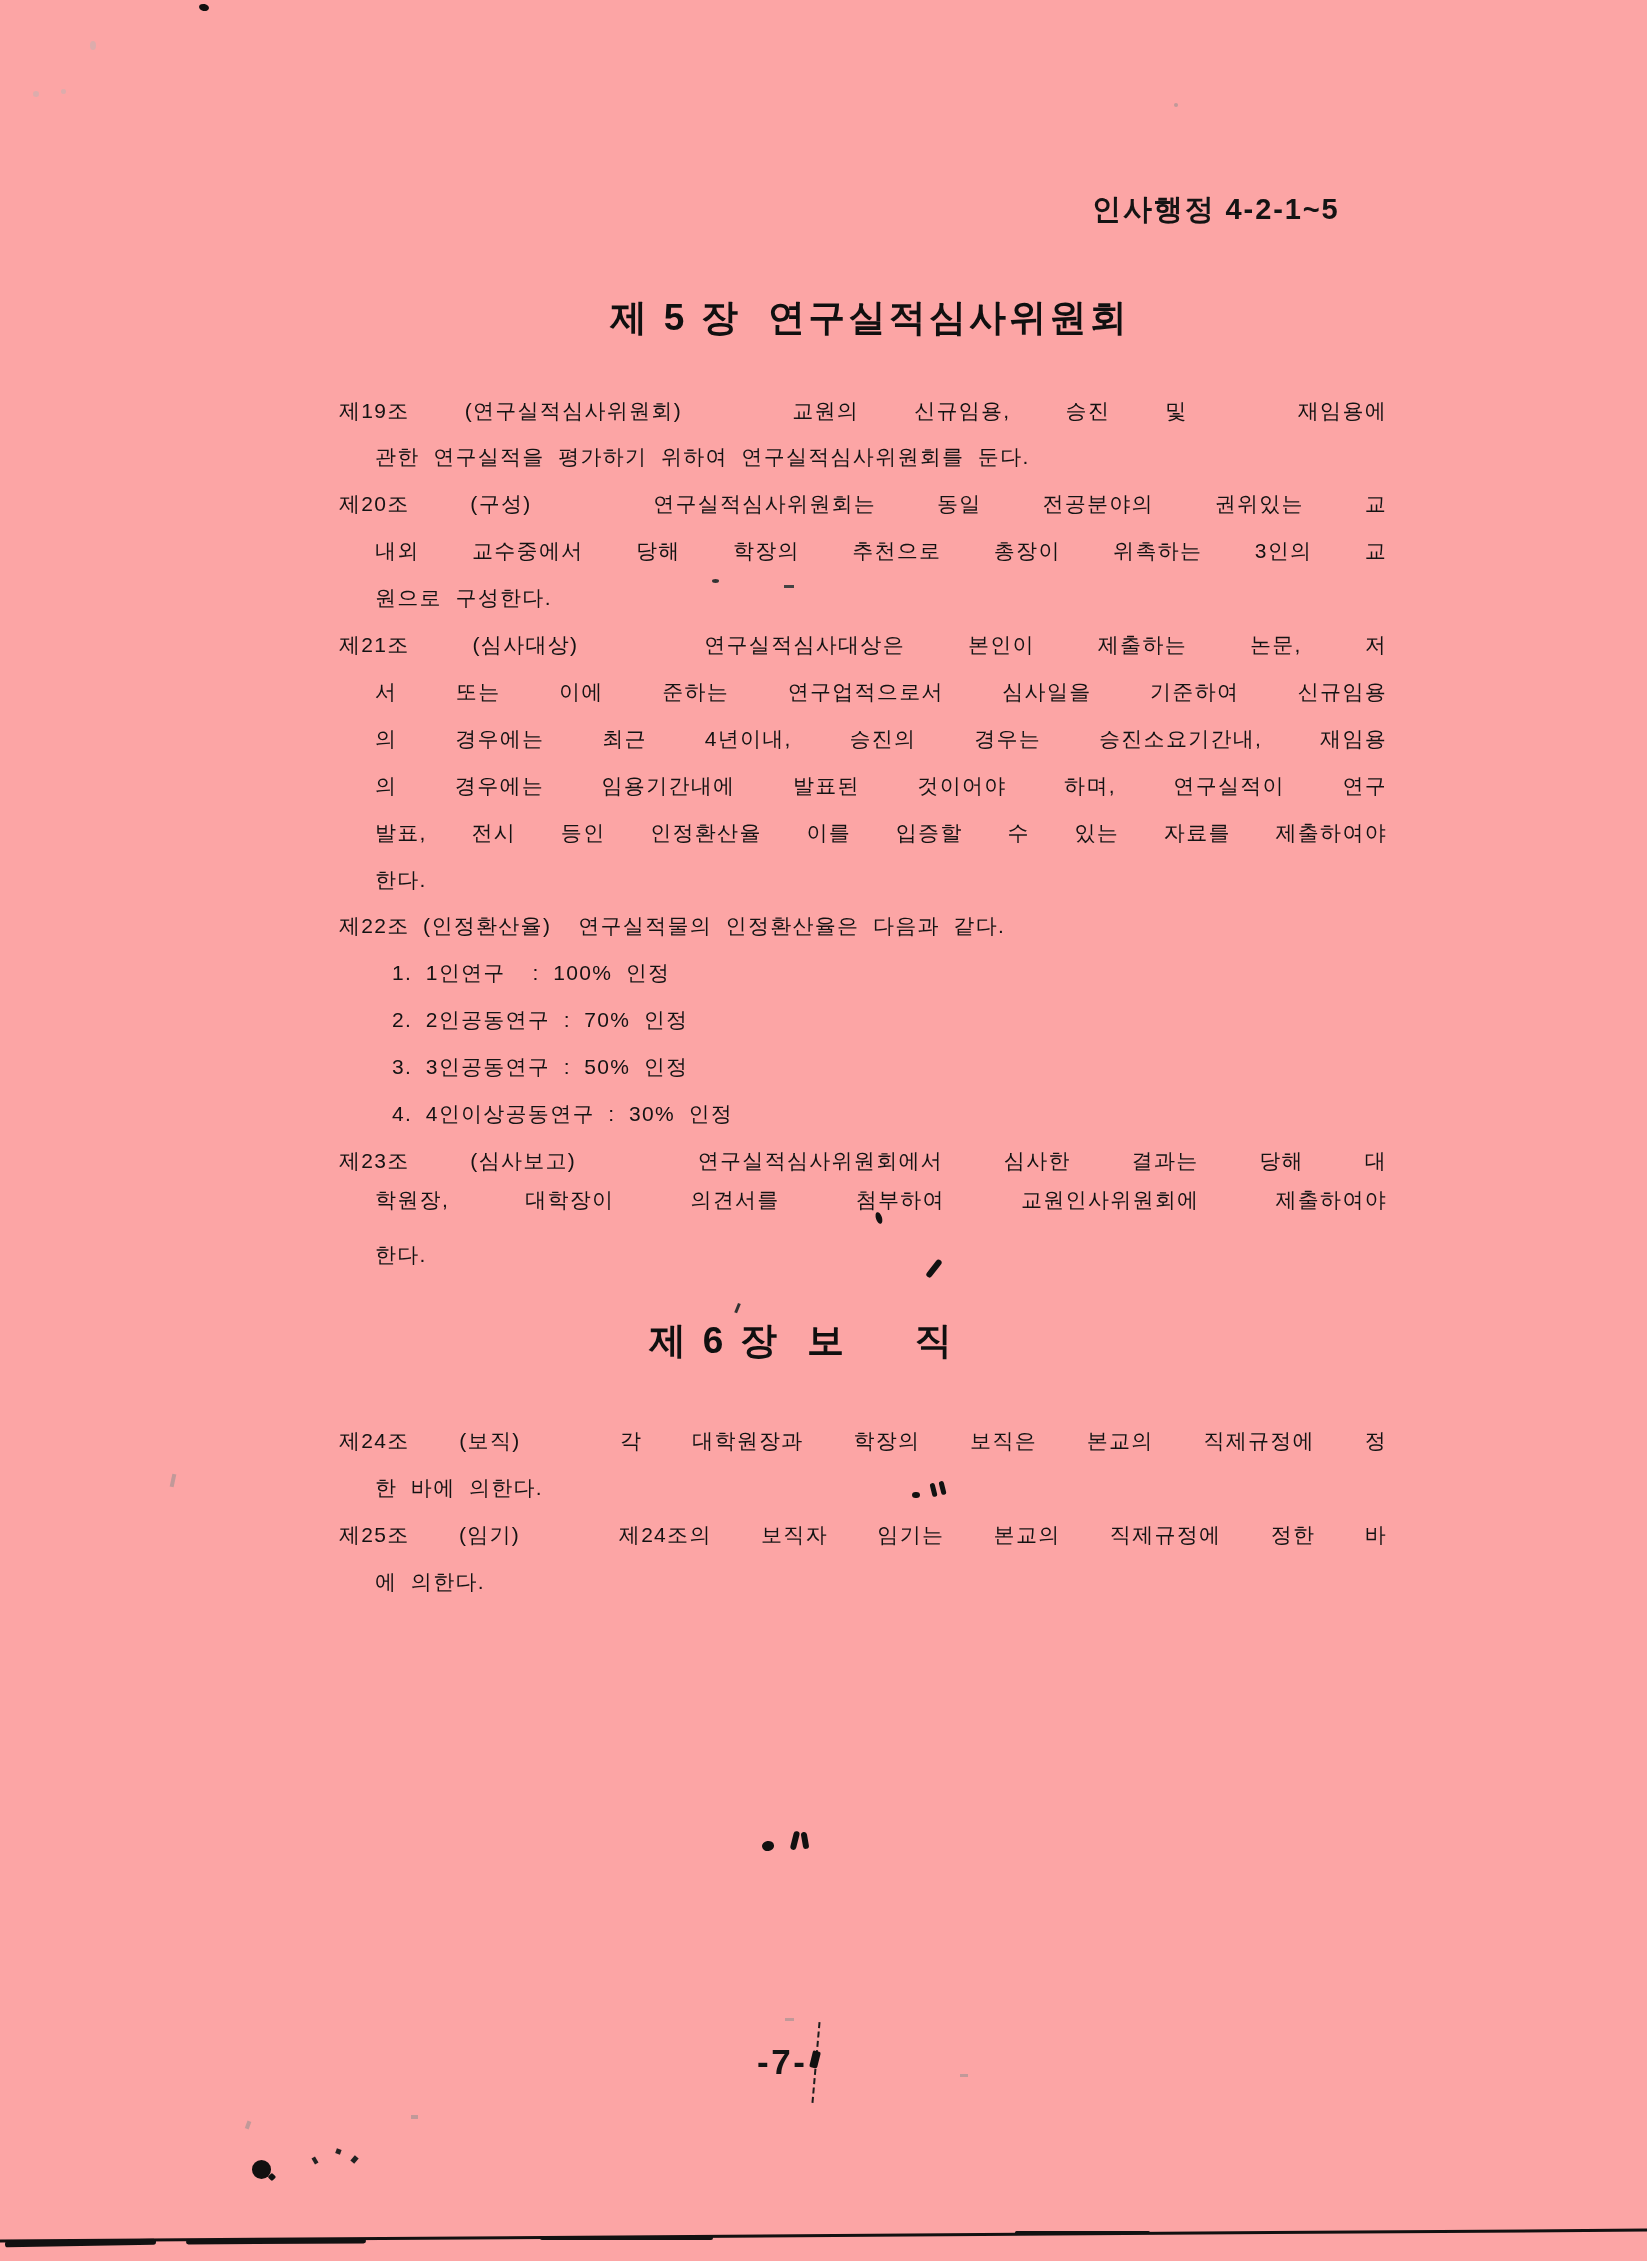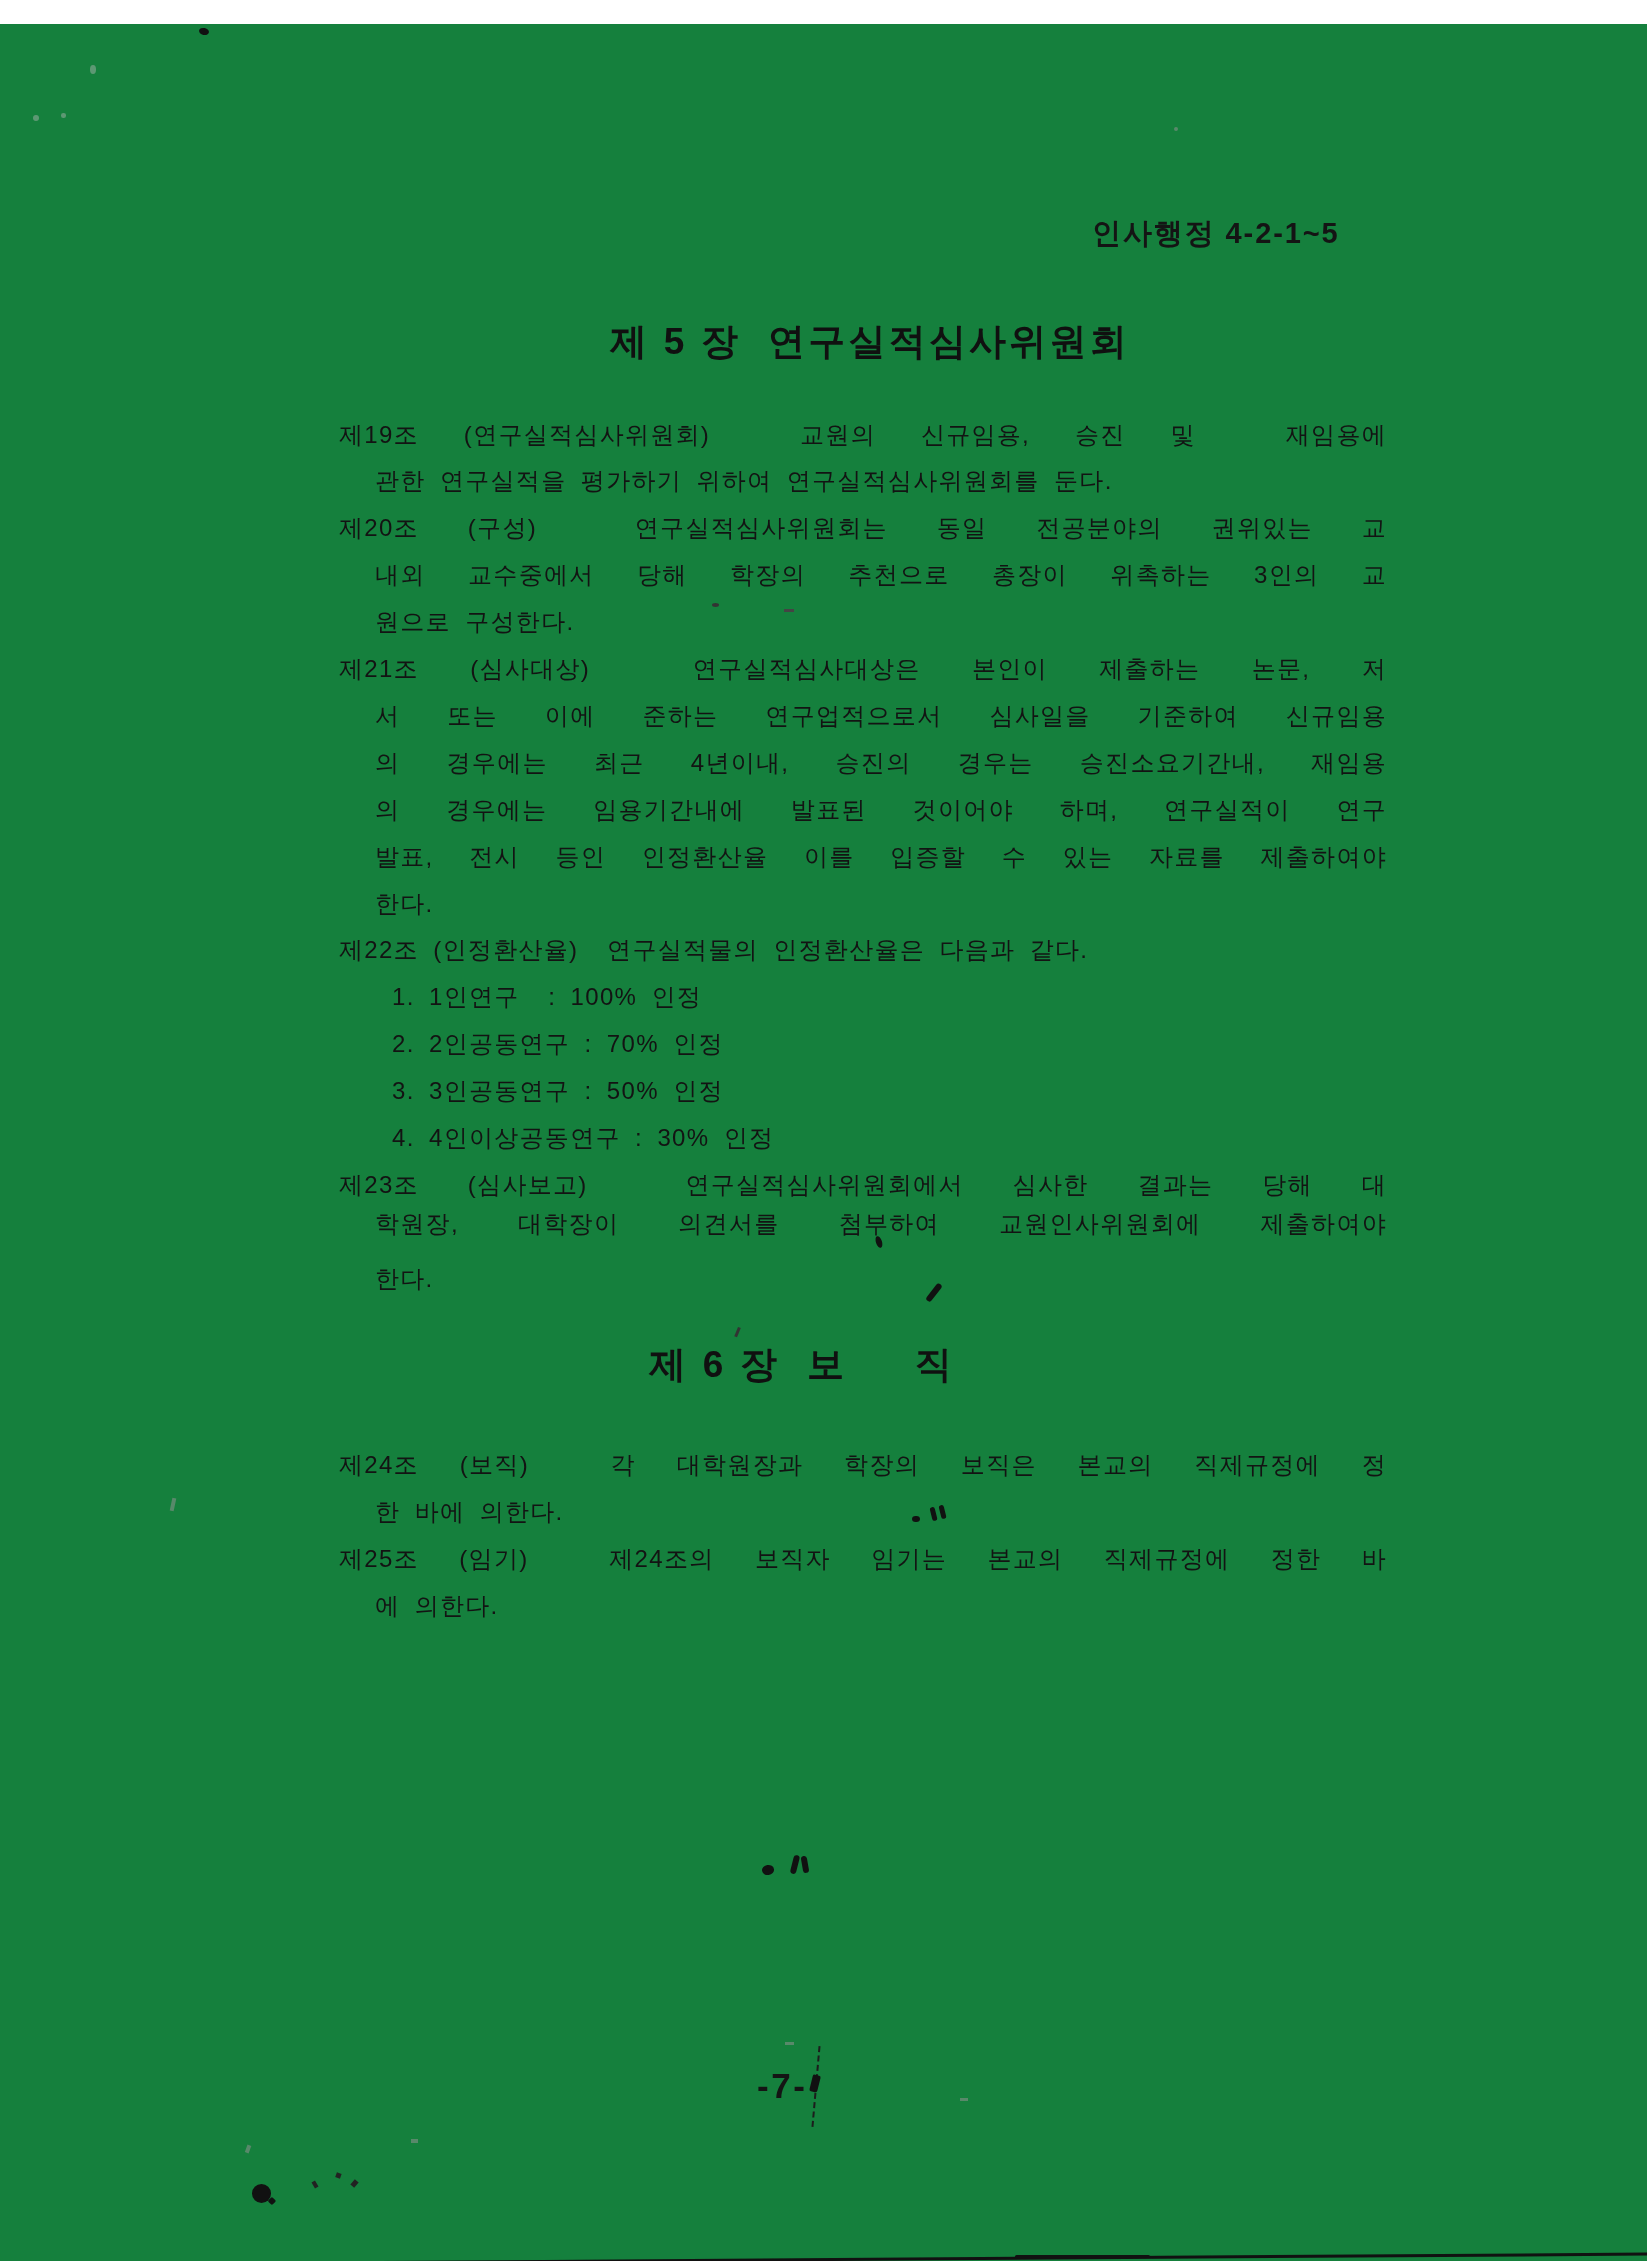--- a/index.html
+++ b/index.html
@@ -4,30 +4,30 @@
 <style>
   html,body{margin:0;padding:0;}
   body{
     width:1647px;height:2261px;
     background:#ffffff;
     position:relative;
     overflow:hidden;
     font-family:"Liberation Sans", sans-serif;
     color:#161616;
   }
-  .page{position:absolute;inset:0;background:#15803d;margin-top:24px;}
+  .page{position:absolute;inset:0;background:#fca5a5;}
   .txt{position:absolute;white-space:nowrap;}
   .doc-code{
     font-size:29px;letter-spacing:1.9px;font-weight:700;color:#141414;
   }
   .chap-title{
     font-size:37px;font-weight:700;letter-spacing:3.2px;color:#101010;
   }
   .ln{
-    position:absolute;height:40px;font-size:24px;line-height:39px;
+    position:absolute;height:40px;font-size:21px;line-height:39px;
     letter-spacing:1.3px;word-spacing:6.4px;color:#131313;
     white-space:nowrap;
   }
   .just{
     white-space:normal;
     text-align:justify;
     text-align-last:justify;
     -moz-text-align-last:justify;
   }
   .art{left:339px;width:1048px;}

